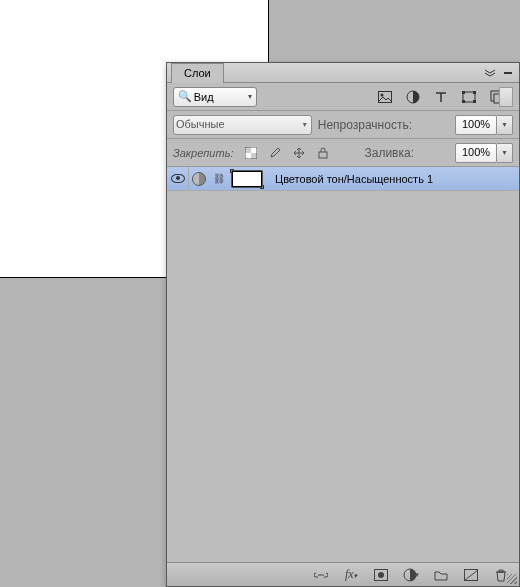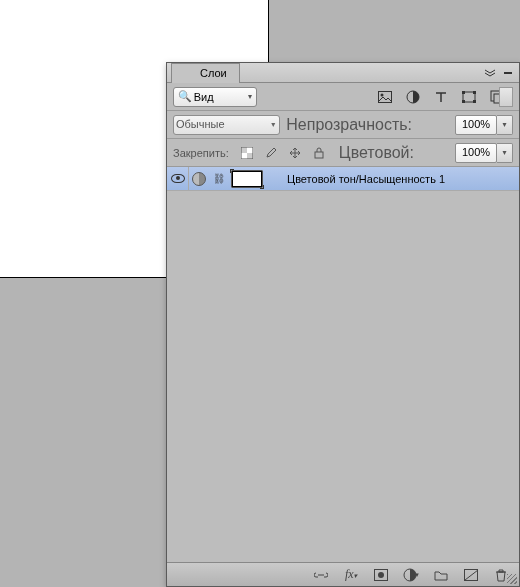--- a/index.html
+++ b/index.html
@@ -4,58 +4,58 @@
 <style>
   * { box-sizing: border-box; margin: 0; padding: 0; }
   html, body { width: 520px; height: 587px; overflow: hidden; font-family: "Tahoma", Arial, sans-serif; font-size: 11px; }
   body { background: #b4b4b4; }
   .canvas-white { position: absolute; left: 0; top: 0; width: 268px; height: 277px; background: #fff; }
   .canvas-white-border-right { position:absolute; left:268px; top:0; width:1px; height:277px; background:#000; }
   .canvas-white-border-bottom { position:absolute; left:0; top:277px; width:268px; height:1px; background:#000; }
 
   .panel { position: absolute; left: 166px; top: 62px; width: 354px; height: 525px; background: #bdbdbd; border: 1px solid #5a5a5a; box-shadow: 0 2px 6px rgba(0,0,0,.25); }
   .panel-tabbar { height: 20px; background: linear-gradient(#d6d6d6,#c4c4c4); border-bottom: 1px solid #888; position: relative; }
-  .tab { position: absolute; left: 4px; top: 0; height: 20px; padding: 3px 12px 0 28px; background: #c4c4c4; border: 1px solid #888; border-bottom: none; font-size: 11px; }
+  .tab { position: absolute; left: 4px; top: 0; height: 20px; padding: 3px 12px 0 12px; background: #c4c4c4; border: 1px solid #888; border-bottom: none; font-size: 11px; }
   .tab-btns { position: absolute; right: 4px; top: 4px; display: flex; gap: 4px; }
   .tab-btns .btn { width: 14px; height: 12px; display: flex; align-items:center; justify-content:center; color:#333; }
 
   .panel-row { display:flex; align-items:center; padding: 4px 6px; border-bottom: 1px solid #9a9a9a; gap:6px; height: 28px; }
 
   .search-dd { display:flex; align-items:center; background: linear-gradient(#fdfdfd,#e7e7e7); border:1px solid #888; border-radius:3px; height:20px; width:84px; padding:0 4px; position:relative; }
   .search-dd .mag { font-size:11px; color:#444; margin-right:2px; }
   .search-dd .caret { position:absolute; right:4px; top:4px; font-size:8px; color:#555; }
 
   .icon-row { display:flex; gap:12px; align-items:center; margin-left:auto; margin-right: 8px; }
   .icon { width:16px; height:16px; display:flex; align-items:center; justify-content:center; color:#333; }
   .trailing-square { width: 14px; height: 20px; border:1px solid #999; background: linear-gradient(#e8e8e8,#d0d0d0); position:absolute; right:6px; top:4px; }
 
   .blend-dd { flex:1; background: linear-gradient(#f5f5f5,#e2e2e2); border:1px solid #8e8e8e; border-radius:3px; height:20px; padding: 2px 16px 0 2px; position:relative; color:#555; }
   .blend-dd .caret { position:absolute; right:4px; top:4px; font-size:8px; color:#666; }
-  .opac-label { color:#555; font-size:16px; }
+  .opac-label { color:#555; font-size:12px; }
   .pct-box { width:42px; height:20px; background: linear-gradient(#fff,#ececec); border:1px solid #8e8e8e; border-radius:2px; text-align:center; padding-top:2px; font-size:11px;margin-left:37px; }
   .pct-btn { width:16px; height:20px; background: linear-gradient(#f0f0f0,#d5d5d5); border:1px solid #8e8e8e; border-left:none; border-radius:0 2px 2px 0; display:flex; align-items:center; justify-content:center; font-size:8px; color:#555; }
 
   .lock-row { border-bottom: 1px solid #9a9a9a; }
-  .lock-label { color:#555; font-size:11px; }
+  .lock-label { color:#555; font-size:11px;font-style:italic; }
   .lock-icons { display:flex; gap:8px; margin-left:4px; }
 
   .layers-list { background:#c0c0c0; }
   .layer-row { display:flex; align-items:center; height:24px; border-bottom:1px solid #aaa; font-size:11px; }
   .layer-row.selected { background: linear-gradient(#b5c9ec,#9db8e3); }
   .eye-col { width:22px; height:100%; display:flex; align-items:center; justify-content:center; border-right:1px solid #aaa; }
   .eye { width:14px; height:9px; border:1px solid #333; border-radius: 50% / 60%; position:relative; }
   .eye::after { content:''; position:absolute; left:4px; top:1px; width:4px; height:4px; background:#333; border-radius:50%; }
   .col2 { width:20px; display:flex; align-items:center; justify-content:center; }
   .hue-sat-icon { width:14px; height:14px; border-radius:50%; background: conic-gradient(#888 0 50%, #bbb 50% 100%); border:1px solid #555; }
   .link-chain { font-size:10px; color:#333; }
   .mask-thumb { width:32px; height:18px; background:#fff; border:1px solid #555; border-radius:1px; position:relative; margin-left:2px; box-shadow: 0 0 0 1px #000 inset; }
   .mask-corners::before, .mask-corners::after { content:''; position:absolute; width:3px; height:3px; border:1px solid #333; }
   .mask-corners::before { left:-2px; top:-2px; border-right:none; border-bottom:none; }
   .mask-corners::after { right:-2px; bottom:-2px; border-left:none; border-top:none; }
-  .layer-name { margin-left: 24px; }
+  .layer-name { margin-left: 12px; }
   .face-thumb { width:30px; height:18px; border:1px solid #555; background: linear-gradient(90deg, #a98b76 0 25%, #d7bba4 25% 55%, #b5967f 55% 80%, #8d6f5c 80% 100%); position:relative; margin-left: 4px; }
   .face-thumb::before, .face-thumb::after { content:''; position:absolute; top:6px; width:4px; height:3px; background:#2a2a2a; border-radius:50%; }
   .face-thumb::before { left:8px; }
   .face-thumb::after { left:18px; }
 
   .panel-footer { position:absolute; left:0; right:0; bottom:0; height:24px; background: linear-gradient(#cacaca,#b2b2b2); border-top:1px solid #888; display:flex; align-items:center; justify-content:flex-end; padding: 0 10px; gap:14px; }
   .panel-footer .icon { color:#444; }
   .panel-footer-left-space { flex:1; }
   .grip { position:absolute; right:2px; bottom:2px; width:10px; height:10px; background: repeating-linear-gradient(135deg, #777 0 1px, transparent 1px 3px); }
 </style>
@@ -164,21 +164,21 @@
           </svg>
       </div>
       <div class="icon">
         <svg width="10" height="12" viewBox="0 0 10 12">
             <rect x="1" y="5" width="8" height="6" fill="none" stroke="#555"></rect>
             <path d="M3 5V3a2 2 0 014 0v2" fill="none" stroke="#555"></path>
           </svg>
       </div>
     </div>
     <div style="margin-left:auto; display:flex; align-items:center; gap:4px;">
-      <span class="opac-label">Цветовой:</span>
+      <span class="opac-label">Заливка:</span>
       <div style="display:flex;">
         <div class="pct-box">100%</div>
         <div class="pct-btn">▾</div>
       </div>
     </div>
   </div>
 
   <div class="layers-list">
     <div class="layer-row selected">
       <div class="eye-col">

